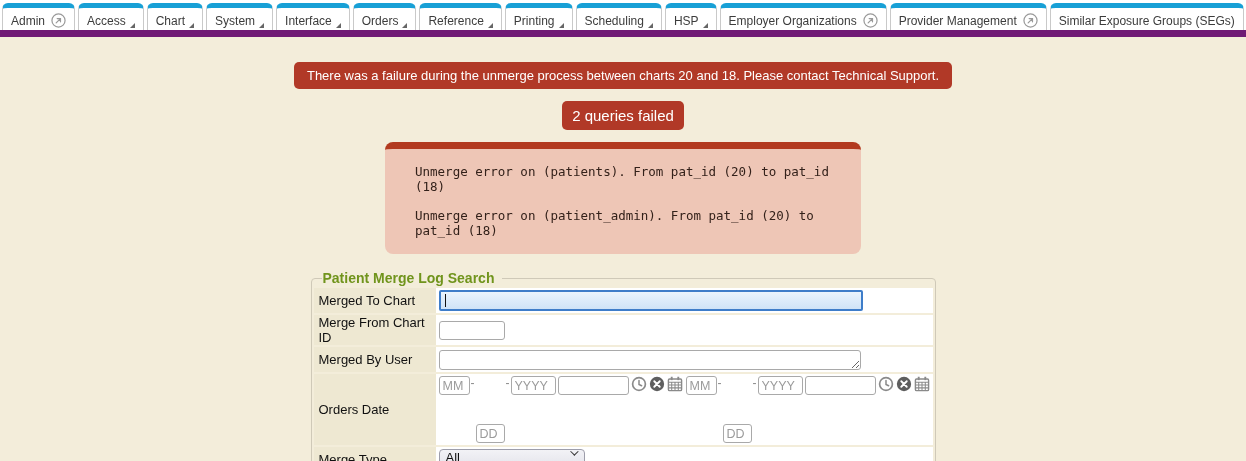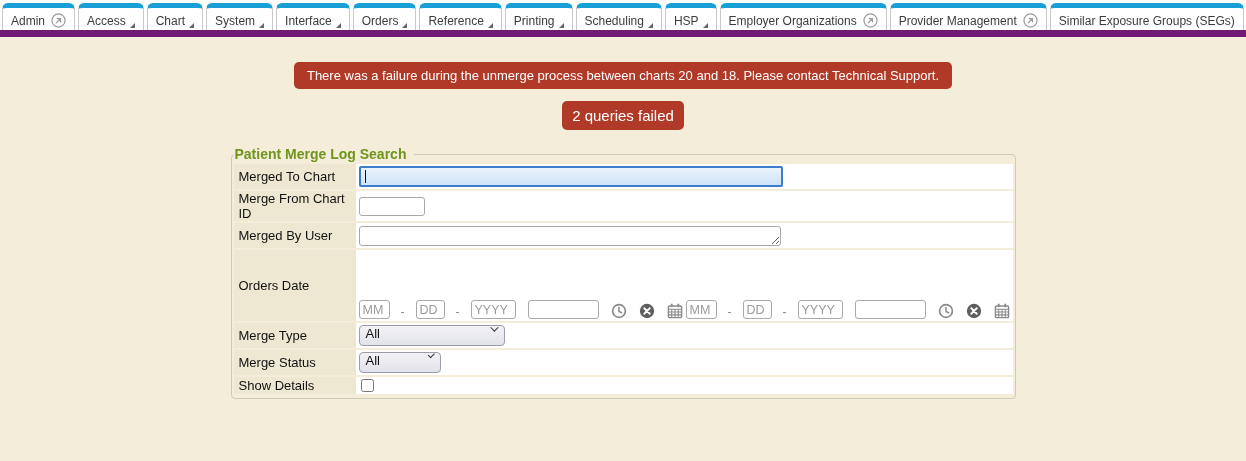--- a/index.html
+++ b/index.html
@@ -31,21 +31,21 @@
               border-top:7px solid #b23a1f; border-radius:8px;
               padding:15px 10px 16px 30px; }
   .errline { font-family:"DejaVu Sans Mono", monospace; font-size:12.5px;
              color:#33211a; letter-spacing:0; }
   .errline + .errline { margin-top:14px; }
 
   
   fieldset.search-form { width:624px; margin:16px auto 0; border:1px solid #cfc9b8;
                          border-radius:4px; padding:2px; }
   legend.form-title { color:#70941c; font-weight:bold; font-size:14px;
-                      padding:0 8px 0 1px; margin-left:0; }
+                      padding:0 8px 0 1px; margin-left:8px; }
   .frow { display:flex; align-items:center; margin-bottom:2px; min-height:25px; }
   .frow.short { min-height:17px; }
   .flabel { width:122px; flex:none; background:#eee8d2; align-self:stretch;
             display:flex; align-items:center; padding-left:5px;
             font-size:13px; color:#111; }
   .ffield { flex:1; background:#fff; align-self:stretch; display:flex;
             align-items:center; padding:2px 3px; gap:3px; }
 
   input[type=text], textarea { font-family:"Liberation Sans", sans-serif;
             font-size:12.5px; border:1px solid #a9a9a9; border-radius:3px;
@@ -57,21 +57,21 @@
             background:linear-gradient(180deg,#eaf4fd 0%,#cfe3f7 100%); }
   .caret { position:absolute; left:6px; top:4px; width:1px; height:13px; background:#111; }
 
   textarea.user-ta { width:422px; height:20px; resize:both; line-height:17px; }
 
   .in-small { width:66px; }
   .in-mm { width:31px; } .in-dd { width:29px;margin-top:48px; } .in-yyyy { width:45px; }
   .in-time { width:71px; }
   .dash { color:#8a8a8a; font-size:12px; margin:0 -1px; }
   .dicon { width:16px; height:16px; flex:none; cursor:pointer; }
-  .dgroup { display:flex; align-items:flex-end; gap:12px; }
+  .dgroup { display:flex; align-items:flex-start; gap:2px; }
 
   .select { display:inline-flex; align-items:flex-start; justify-content:space-between;
             height:21px; border:1px solid #9d9daa; border-radius:4px;
             background:linear-gradient(180deg,#f2f2f6 0%,#e2e2ea 100%);
             font-size:13px; color:#111; padding:0 8px 0 6px; cursor:pointer;gap:48px; }
   .select.wide { width:146px; } .select.narrow { width:82px; }
   .chev { width:6px; height:6px; border-right:1.6px solid #333;
           border-bottom:1.6px solid #333; transform:rotate(45deg) translateY(-2px); }
 
   input[type=checkbox] { width:13px; height:13px; margin-left:2px; accent-color:#fff; }
@@ -143,20 +143,24 @@
   </div>
 
 </header>
 
 <main class="content">
 
   <div class="banner">There was a failure during the unmerge process between charts 20 and 18. Please contact Technical Support.</div>
 
   <div class="badge">2 queries failed</div>
 
+  <div class="errorbox">
+    <div class="errline">Unmerge error on (patients). From pat_id (20) to pat_id (18)</div>
+    <div class="errline">Unmerge error on (patient_admin). From pat_id (20) to pat_id (18)</div>
+  </div>
 
   <fieldset class="search-form">
     <legend class="form-title">Patient Merge Log Search</legend>
 
     <div class="frow">
       <div class="flabel">Merged To Chart</div>
       <div class="ffield">
         <span class="focus-wrap">
           <input type="text" class="focused" value="" style="">
           <span class="caret"></span>

